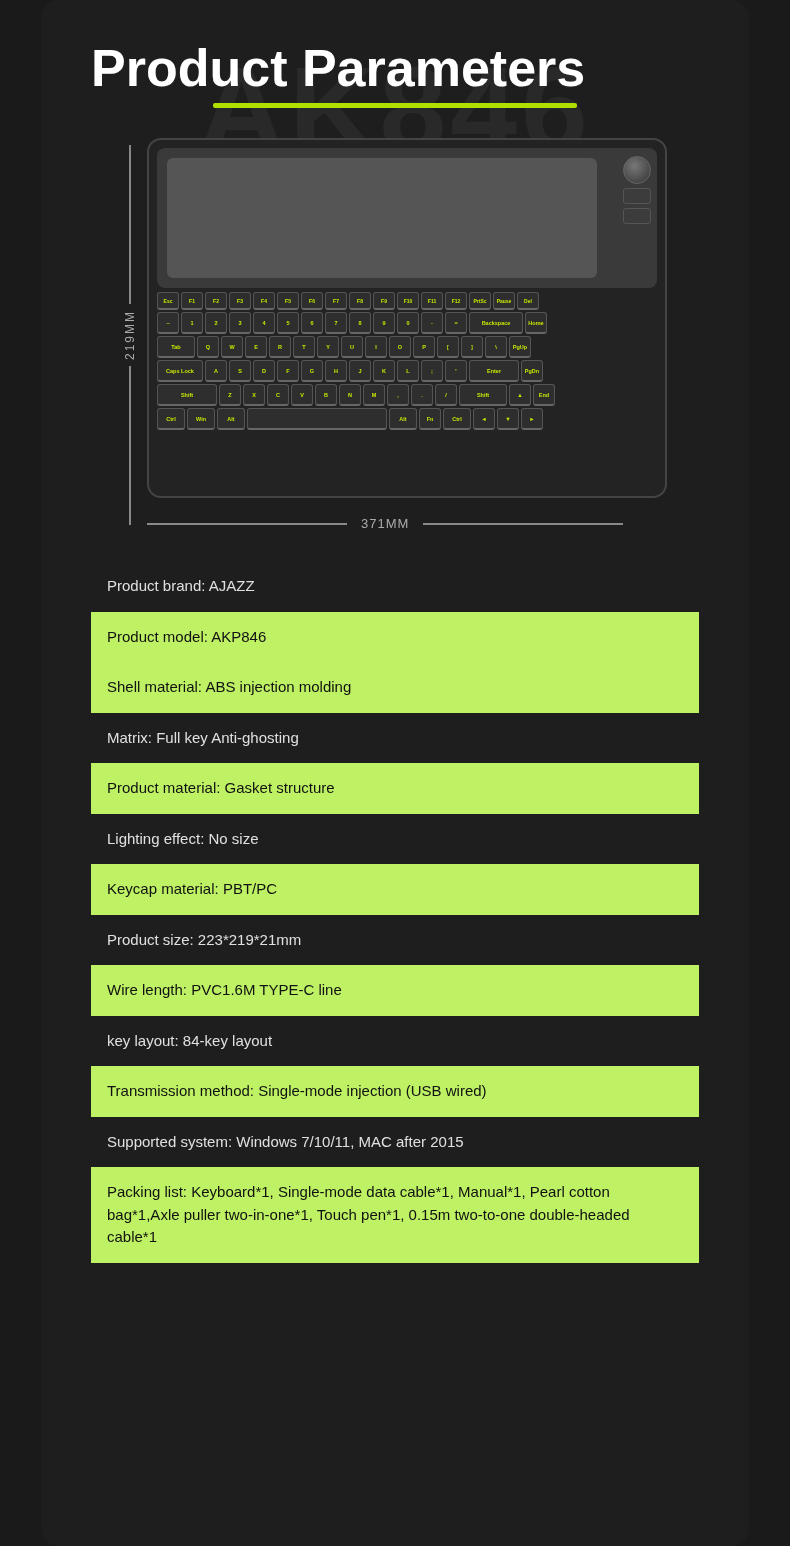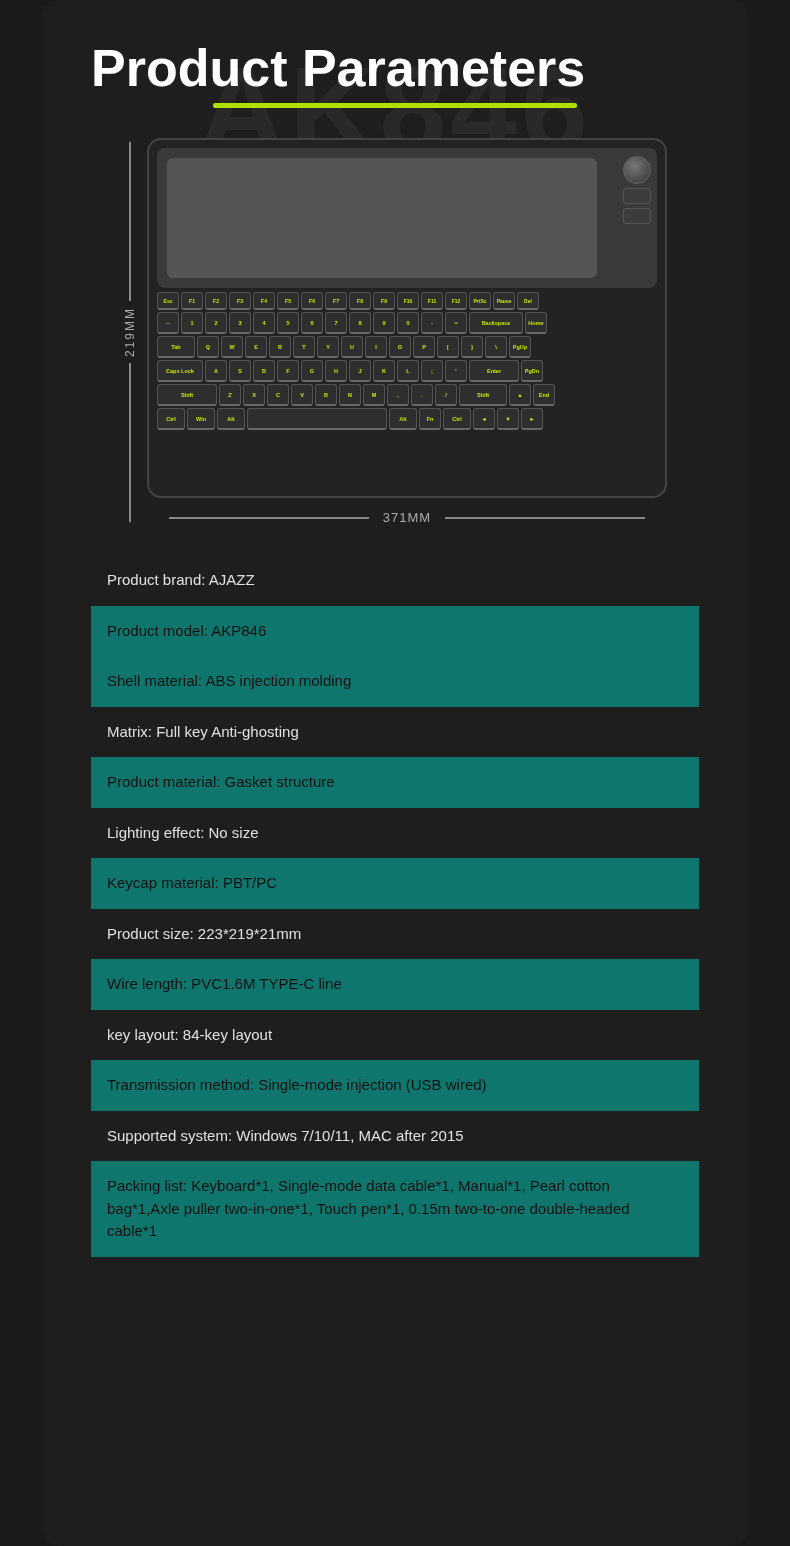--- a/index.html
+++ b/index.html
@@ -167,22 +167,21 @@
     .key.backspace { width: 54px; }
     .key.tab { width: 38px; }
     .key.caps { width: 46px; }
     .key.enter { width: 50px; }
     .key.lshift { width: 60px; }
     .key.rshift { width: 48px; }
     .key.fn-row { height: 18px; font-size: 5px; }
     .dimension-bottom {
       display: flex;
       align-items: center;
-      justify-content: center;
-      margin-top: 12px;
+      margin-top: 18px;
       gap: 0;
     }
     .dim-line-h {
       height: 2px;
       background: #888;
       flex: 1;
       max-width: 200px;
     }
     .dim-label-h {
       font-size: 13px;
@@ -193,21 +192,21 @@
     .params-section {
       margin-top: 30px;
     }
     .param-row {
       padding: 14px 16px;
       font-size: 15px;
       color: #e0e0e0;
       line-height: 1.5;
     }
     .param-row.shaded {
-      background: #0f766e;
+      background: #bef264;
       color: #111;
       border-radius: 0;
     }
   </style>
 </head>
 <body>
 
 <div class="page-container">
   <div class="bg-watermark">AK846</div>
 

